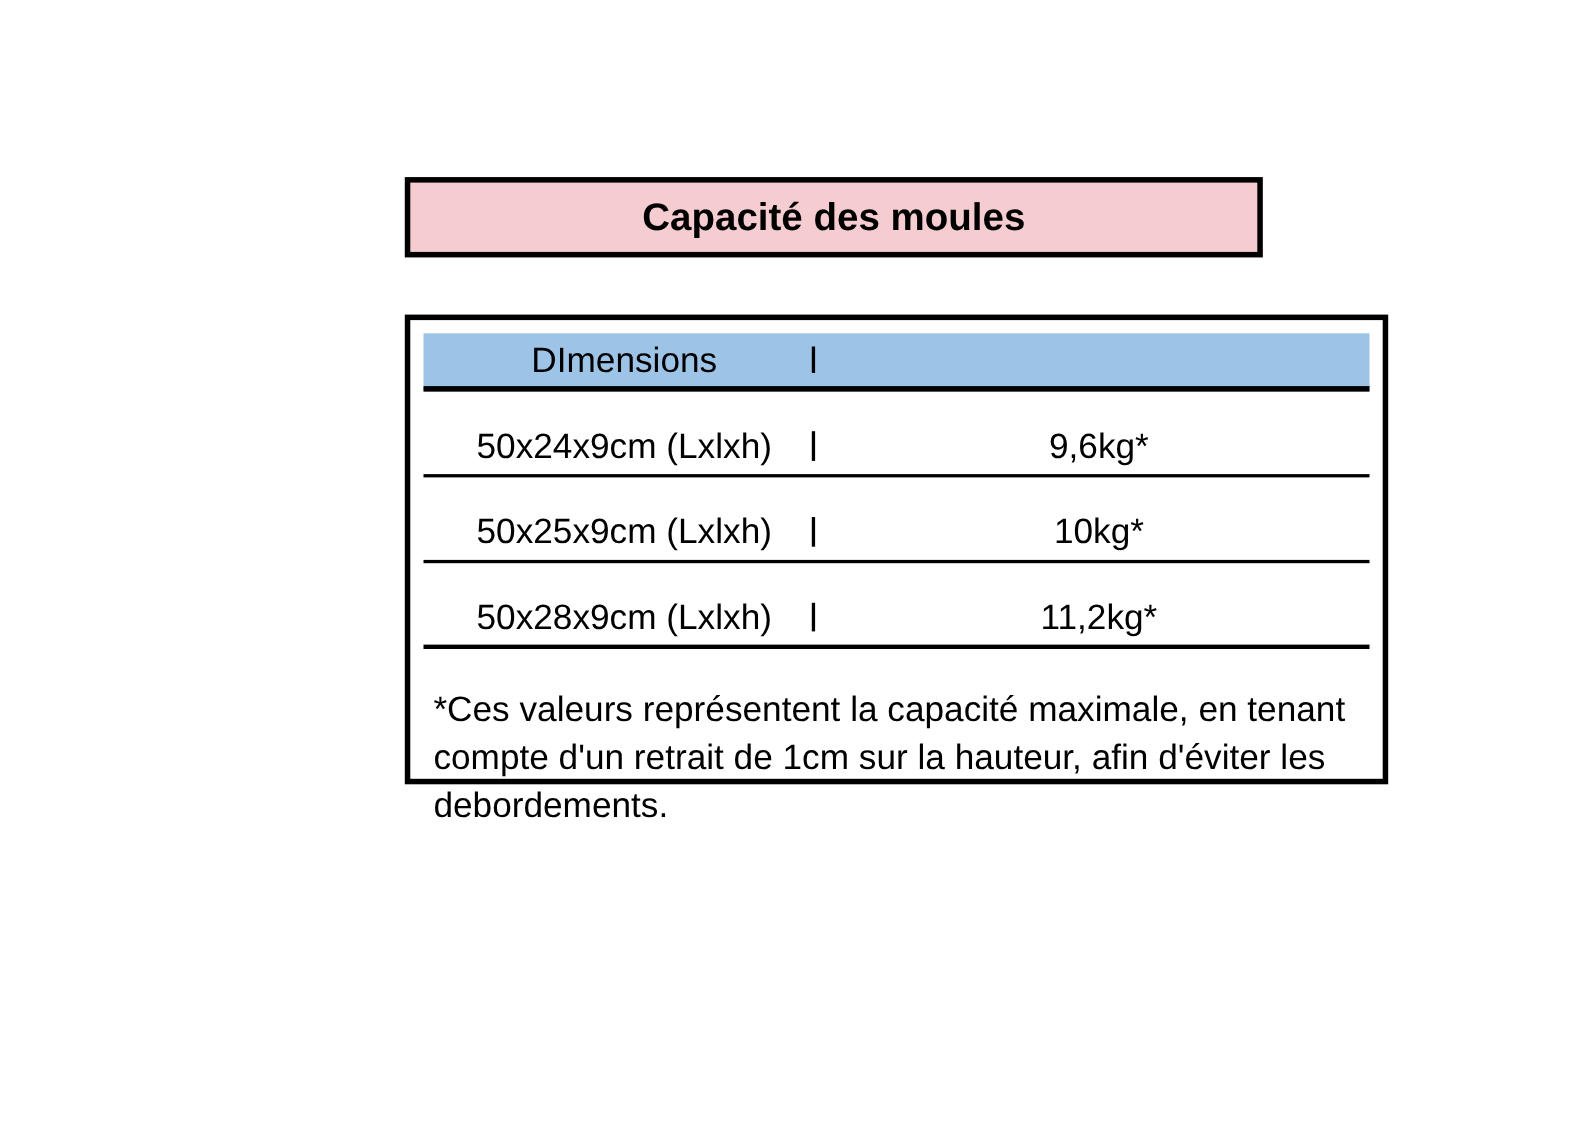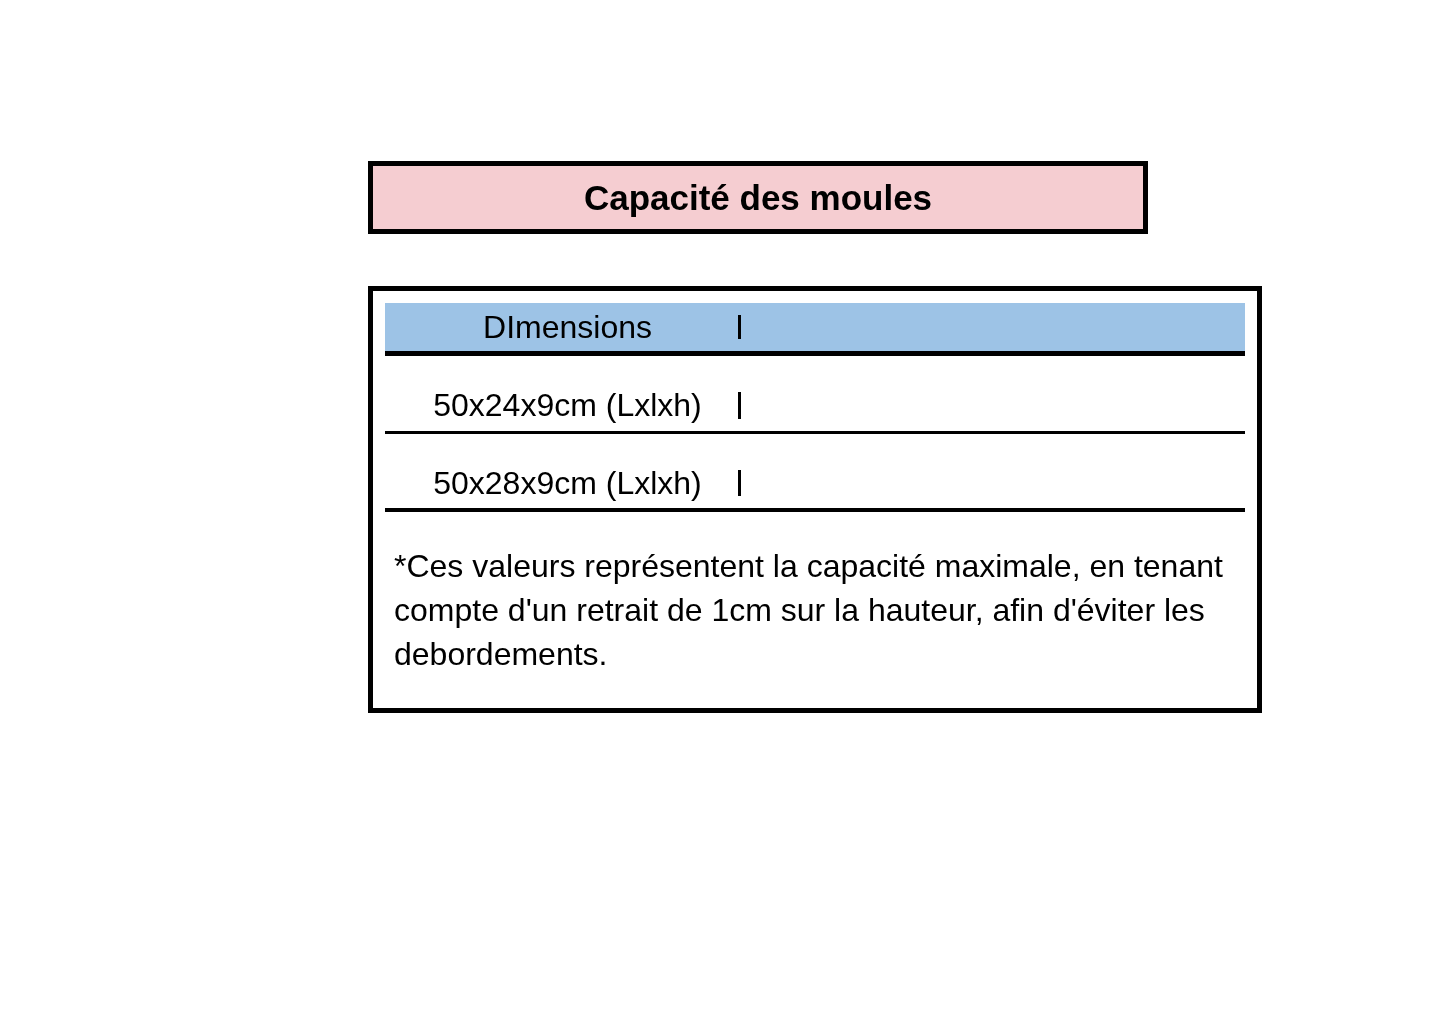--- a/index.html
+++ b/index.html
@@ -92,22 +92,28 @@
 </div>
 
 <div class="capacity-table">
 
   <div class="trow header-row">
     <div class="cell-dim">DImensions</div>
   </div>
 
   <div class="trow data-row">
     <div class="cell-dim">50x24x9cm (Lxlxh)</div>
+    <div class="cell-weight">9,6kg*</div>
   </div>
 
+  <div class="trow data-row">
+    <div class="cell-dim">50x25x9cm (Lxlxh)</div>
+    <div class="cell-weight">10kg*</div>
+  </div>
 
   <div class="trow data-row last">
     <div class="cell-dim">50x28x9cm (Lxlxh)</div>
+    <div class="cell-weight">11,2kg*</div>
   </div>
 
   <div class="footnote-cell">*Ces valeurs représentent la capacité maximale, en tenant compte d'un retrait de 1cm sur la hauteur, afin d'éviter les debordements.</div>
 
 </div>
 
 </body></html>

